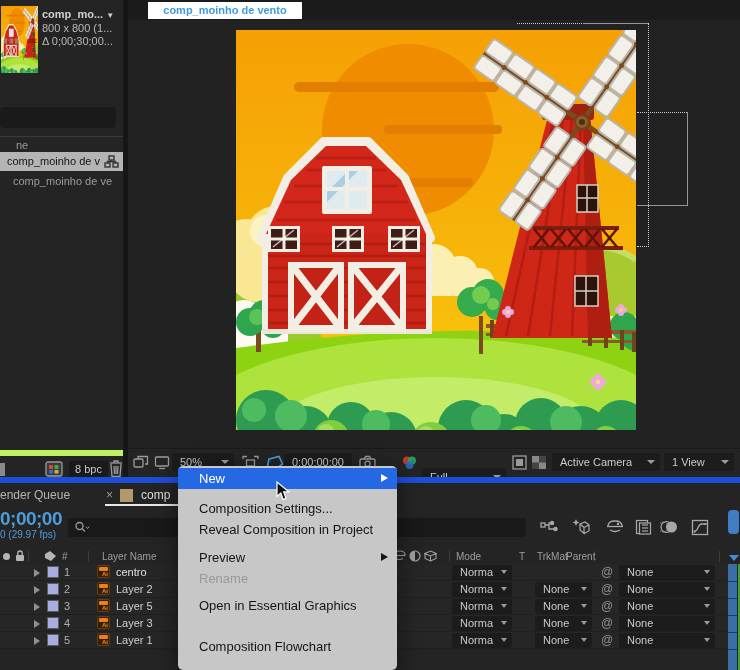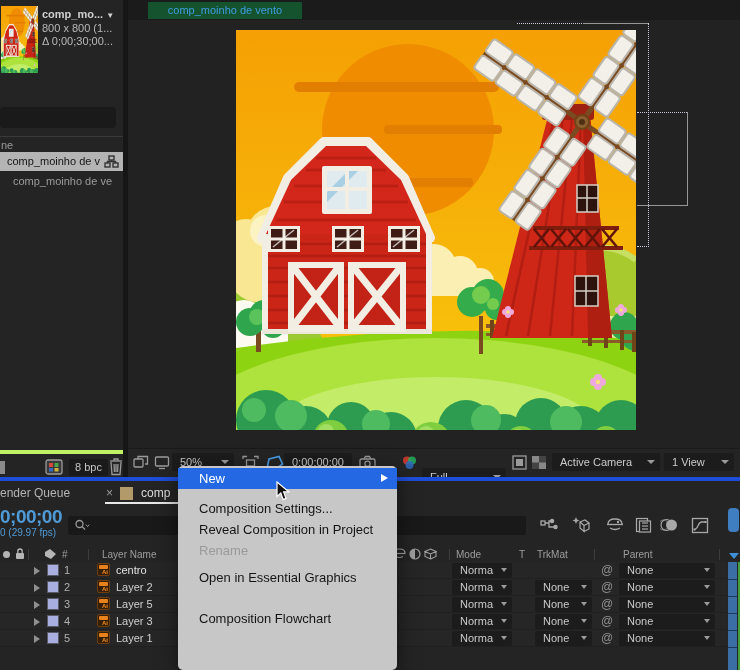--- a/index.html
+++ b/index.html
@@ -4,42 +4,42 @@
 <style>
   html,body{margin:0;padding:0;background:#111;}
   #app{position:relative;width:740px;height:670px;background:#242424;overflow:hidden;
        font-family:"Liberation Sans",sans-serif;font-size:11px;color:#c9c9c9;}
   .abs{position:absolute;}
   
   #proj{left:0;top:0;width:123px;height:478px;background:#242424;}
   #proj-divider{left:123px;top:0;width:5px;height:478px;background:#161616;}
   .proj-line{line-height:13px;white-space:nowrap;text-align:center;}
   #proj-search{left:0;top:107px;width:116px;height:21px;background:#1a1a1a;border-radius:4px;}
-  #proj-name-hdr{left:1px;top:139px;color:#9a9a9a;}
+  #proj-name-hdr{left:16px;top:139px;color:#9a9a9a;}
   #proj-row-sel{left:0;top:152px;width:123px;height:19px;background:#b4b4b4;color:#141414;line-height:19px;white-space:nowrap;overflow:hidden;}
   #proj-row-2{left:1px;top:173px;color:#9c9c9c;line-height:17px;white-space:nowrap;overflow:hidden;width:123px;text-align:center;}
-  #proj-bottom{left:0;top:450px;width:123px;height:28px;border-top:4px solid #bef264;background:#242424;}
+  #proj-bottom{left:0;top:450px;width:123px;height:28px;border-top:6px solid #bef264;background:#242424;}
   .btn-dark{background:#1a1a1a;border-radius:2px;color:#c6c6c6;text-align:center;}
   
   #viewer{left:128px;top:0;width:612px;height:478px;background:#222;}
   #viewer-tabbar{left:0;top:0;width:612px;height:20px;background:#1b1b1b;}
-  #viewer-tab{left:20px;top:2px;width:154px;height:17px;background:#14532d;color:#3f9be0;text-align:center;line-height:17px;}
+  #viewer-tab{left:20px;top:2px;width:154px;height:17px;background:#ffffff;color:#3f9be0;text-align:center;line-height:17px;font-weight:bold;}
   #comp-canvas{left:108px;top:30px;width:400px;height:400px;}
   
   .dotted-h{border-top:1px dotted #c8cbe0;height:0;}
   .dotted-v{border-left:1px dotted #c8cbe0;width:0;}
   .solid-h{border-top:1px solid #969696;height:0;}
   .solid-v{border-left:1px solid #969696;width:0;}
   #viewer-toolbar{left:0;top:448px;width:612px;height:30px;background:#242424;border-top:1px solid #1a1a1a;}
   .dd{position:absolute;background:#1c1c1c;border-radius:2px;color:#c9c9c9;}
   .dd .dtxt{position:absolute;left:8px;top:0;line-height:18px;font-style:normal;font-weight:normal;}
   .chev{position:absolute;right:5px;top:7px;width:0;height:0;border-left:4px solid transparent;border-right:4px solid transparent;border-top:4px solid #9b9b9b;}
   .ticon{position:absolute;top:6px;}
   
-  #timeline{left:0;top:477px;width:740px;height:193px;background:#242424;border-top:4px solid #1d4ed8;box-sizing:border-box;}
+  #timeline{left:0;top:477px;width:740px;height:193px;background:#242424;border-top:6px solid #1d4ed8;box-sizing:border-box;}
   #tl-rq{left:0;top:5px;color:#b5b5b5;font-size:12px;white-space:nowrap;}
   #tl-close{left:106px;top:5px;color:#9a9a9a;font-size:12px;}
   #tl-swatch{left:120px;top:6px;width:13px;height:13px;background:#b29a6b;}
   #tl-comp{left:141px;top:5px;color:#dcdcdc;font-size:12px;}
   #tl-underline{left:105px;top:21px;width:75px;height:2px;background:#e8e8e8;}
   #tl-time{left:0;top:25px;width:70px;height:34px;overflow:hidden;}
   #tl-time-big{font-size:19px;font-weight:bold;color:#4e9bd8;letter-spacing:-0.5px;line-height:21px;}
   #tl-fps{font-size:10px;color:#4e9bd8;line-height:11px;}
   #tl-search{left:68px;top:35px;width:458px;height:19px;background:#191919;border-radius:3px;}
   #tl-rightstrip{left:727px;top:25px;width:13px;height:168px;}
@@ -605,21 +605,21 @@
           <path d="M6,1 a5,5 0 0 0 0,10 Z" fill="#9e9e9e"></path>
       </svg>
       <svg class="abs" style="left:424px;top:0" width="13" height="12" viewBox="0 0 13 12">
         <path d="M6.5,1 L12,3.5 L6.5,6 L1,3.5 Z M1,3.5 V8.5 L6.5,11 V6 M12,3.5 V8.5 L6.5,11" fill="none" stroke="#9e9e9e" stroke-width="1.1"></path>
       </svg>
       <span class="vsep" style="left:449px"></span>
       <span class="abs" style="left:456px;top:1px">Mode</span>
       <span class="abs" style="left:519px;top:1px">T</span>
       <span class="abs" style="left:537px;top:1px">TrkMat</span>
       <span class="vsep" style="left:594px"></span>
-      <span class="abs" style="left:623px;top:1px">Parent</span>
+      <span class="abs" style="left:566px;top:1px">Parent</span>
       <span class="vsep" style="left:719px"></span>
     </div>
 
     <div class="tl-row" style="top:81px">
       <span class="tri"></span>
       <span class="lbl"></span>
       <span class="rnum">1</span>
       <span class="ai"><i></i>Ai</span>
       <span class="lname" style="color:#e2e2e2">centro</span>
       <span class="dd dd-mode dd-row">
@@ -712,20 +712,21 @@
           <b class="chev"></b>
         </span>
     </div>
   </div>
 
   <div id="menu" class="abs">
     <div style="height:2px"></div>
     <div class="mi hl"><span>New</span><span class="subarrow"></span></div>
     <div class="mi" style="margin-top:9px"><span>Composition Settings...</span></div>
     <div class="mi"><span>Reveal Composition in Project</span></div>
+    <div class="mi" style="margin-top:7px"><span>Preview</span><span class="subarrow"></span></div>
     <div class="mi dis"><span>Rename</span></div>
     <div class="mi" style="margin-top:6px"><span>Open in Essential Graphics</span></div>
     <div class="mi" style="margin-top:20px"><span>Composition Flowchart</span></div>
   </div>
 
   <svg id="cursor" class="abs" width="14" height="21" viewBox="0 0 14 21">
     <path d="M1,1 L1,15.5 L4.8,12 L7.2,18.6 L10,17.4 L7.6,10.9 L12.8,10.9 Z" fill="#111" stroke="#fff" stroke-width="1.2"></path>
   </svg>
 </div>
 

